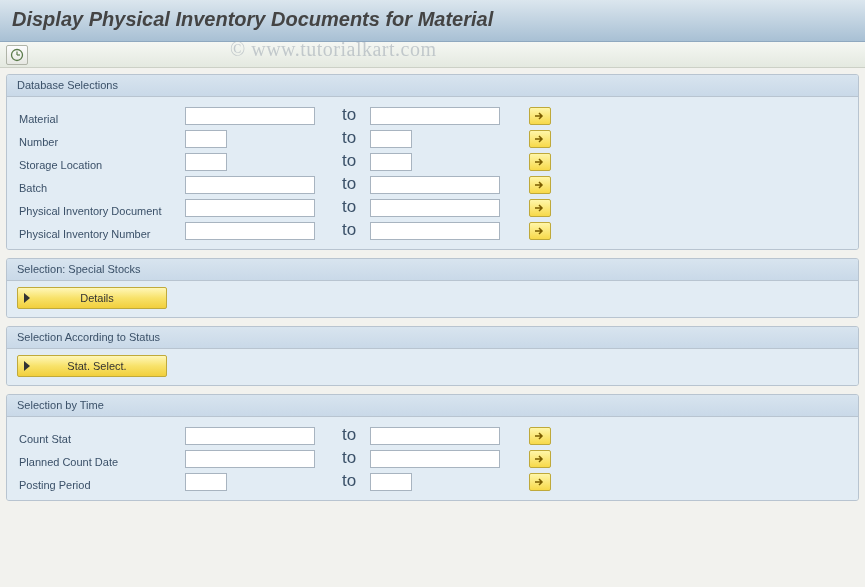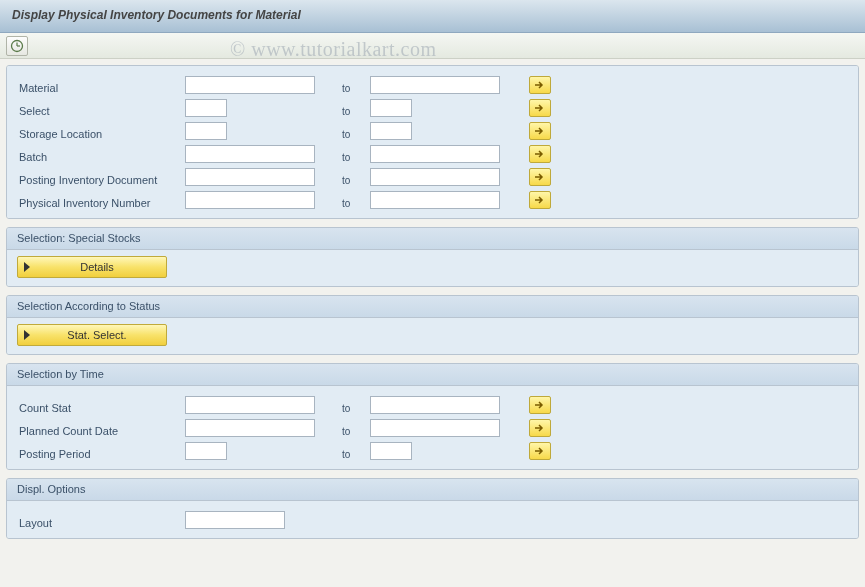--- a/index.html
+++ b/index.html
@@ -9,21 +9,21 @@
     font-size: 11px;
     background: #f2f2ee;
     width: 865px;
     height: 587px;
     overflow: hidden;
   }
   .title-bar {
     background: linear-gradient(to bottom, #dbe6ee 0%, #a8c0d4 100%);
     border-bottom: 1px solid #8fa8bf;
     padding: 8px 25px 10px 12px;
-    font-size: 12px;
+    font-size: 20px;
     font-weight: bold;
     font-style: italic;
     color: #444;
   }
   .toolbar {
     background: linear-gradient(to bottom, #f5f7f3 0%, #e4e9e0 100%);
     border-bottom: 1px solid #ccd0c6;
     padding: 3px 6px;
     height: 26px;
     display: flex;
@@ -64,21 +64,21 @@
     height: 22px;
     margin-bottom: 1px;
   }
   .label {
     width: 168px;
     color: #3a5068;
     font-size: 11px;
     padding-left: 2px;
   }
   .from-cell { width: 155px; display:flex; }
-  .to-lbl { width: 30px; color:#3a5068; font-size:10px; text-align:left; padding-left:2px;}
+  .to-lbl { width: 30px; color:#3a5068; font-size:17px; text-align:left; padding-left:2px;}
   .to-cell { width: 155px; display:flex; }
   .btn-cell { width: 28px; display:flex; }
   input[type="text"] {
     border: 1px solid #a8b4c0;
     background: #fff;
     height: 18px;
     font-size: 11px;
     padding: 0 2px;
     color:#333;
   }
@@ -128,40 +128,41 @@
       <line x1="7" y1="7" x2="10" y2="7" stroke="#5a7a4a" stroke-width="1.2"></line>
     </svg>
   </div>
 </div>
 
 <div class="watermark">© www.tutorialkart.com</div>
 
 <div class="content">
 
   <div class="group">
+    <div class="group-header">Database Selections</div>
     <div class="group-body">
       <div class="row">
         <div class="label">Material</div>
         <div class="from-cell">
             <input type="text" class="w-long" style="">
           </div>
         <div class="to-lbl">to</div>
         <div class="to-cell">
             <input type="text" class="w-long" style="">
           </div>
         <div class="btn-cell">
             <div class="multi-btn">
               <svg viewBox="0 0 12 10">
                 <path d="M1 5h7 M5 2l3 3-3 3" fill="none" stroke="#7a5c00" stroke-width="1.5"></path>
               </svg>
             </div>
           </div>
       </div>
       <div class="row">
-        <div class="label">Select</div>
+        <div class="label">Number</div>
         <div class="from-cell">
             <input type="text" class="w-short" style="">
           </div>
         <div class="to-lbl">to</div>
         <div class="to-cell">
             <input type="text" class="w-short" style="">
           </div>
         <div class="btn-cell">
             <div class="multi-btn">
               <svg viewBox="0 0 12 10">
@@ -198,21 +199,21 @@
           </div>
         <div class="btn-cell">
             <div class="multi-btn">
               <svg viewBox="0 0 12 10">
                 <path d="M1 5h7 M5 2l3 3-3 3" fill="none" stroke="#7a5c00" stroke-width="1.5"></path>
               </svg>
             </div>
           </div>
       </div>
       <div class="row">
-        <div class="label">Posting Inventory Document</div>
+        <div class="label">Physical Inventory Document</div>
         <div class="from-cell">
             <input type="text" class="w-long" style="">
           </div>
         <div class="to-lbl">to</div>
         <div class="to-cell">
             <input type="text" class="w-long" style="">
           </div>
         <div class="btn-cell">
             <div class="multi-btn">
               <svg viewBox="0 0 12 10">
@@ -311,25 +312,14 @@
             <div class="multi-btn">
               <svg viewBox="0 0 12 10">
                 <path d="M1 5h7 M5 2l3 3-3 3" fill="none" stroke="#7a5c00" stroke-width="1.5"></path>
               </svg>
             </div>
           </div>
       </div>
     </div>
   </div>
 
-  <div class="group">
-    <div class="group-header">Displ. Options</div>
-    <div class="group-body">
-      <div class="row">
-        <div class="label">Layout</div>
-        <div class="from-cell">
-            <input type="text" style="width: 100px;">
-          </div>
-      </div>
-    </div>
-  </div>
 
 </div>
 
 </body></html>

